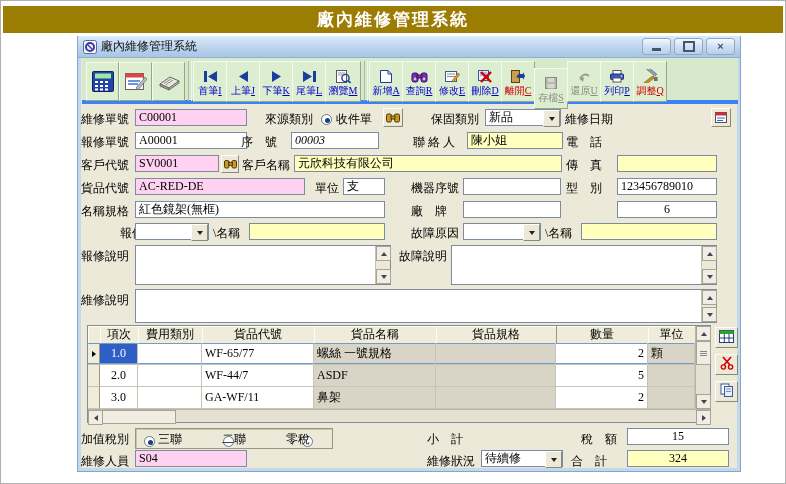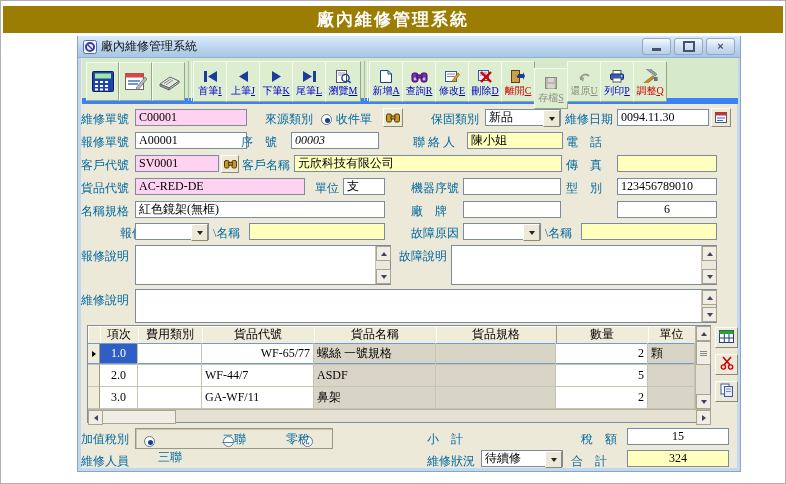--- a/index.html
+++ b/index.html
@@ -16,31 +16,31 @@
   #titlebar{left:0;top:0;width:100%;height:22px;
     background:linear-gradient(#dcecfb,#b9d2ec 60%,#a8c6e6);
     border-bottom:1px solid #93afcc;display:flex;align-items:center;padding:0 5px;box-sizing:border-box;}
   #title-text{font-size:12px;color:#111;margin-left:4px;flex:1;white-space:nowrap;overflow:hidden;}
   .winbtn{width:27px;height:15px;margin-left:3px;border:1px solid #8fa9c6;border-radius:3px;
     background:linear-gradient(#f4f9ff,#cfe0f2 50%,#b8cfe8);display:flex;align-items:center;justify-content:center;cursor:default;}
   .g-min{width:9px;height:3px;background:#44546a;margin-top:6px;}
   .g-max{width:8px;height:7px;border:2px solid #44546a;}
   .g-cls{font-family:"Liberation Sans",sans-serif;font-size:11px;font-weight:bold;color:#44546a;line-height:1;}
   
-  #toolbar{left:4px;top:22px;width:656px;height:46px;background:#d7e9cb;border-bottom:6px solid #3b82f6;}
+  #toolbar{left:4px;top:22px;width:656px;height:46px;background:#d7e9cb;border-bottom:4px solid #3b82f6;}
   .tbtn{position:absolute;top:3px;height:39px;border:1px solid;border-color:#f3faef #93a887 #93a887 #f3faef;
     background:#dcedd0;display:flex;flex-direction:column;align-items:center;justify-content:center;cursor:default;}
   .tbtn.big{height:37px;top:4px;}
   .tlabel{font-size:10px;line-height:11px;white-space:nowrap;}
   .hk{text-decoration:underline;}
   .c-blue{color:#0000c8;} .c-red{color:#d00000;} .c-gray{color:#8e8e7e;}
   .tsep{position:absolute;top:3px;width:2px;height:40px;border-left:1px solid #aabf9d;border-right:1px solid #eef6e8;}
   .ticon{height:17px;display:flex;align-items:center;}
   
-  .lbl{font-size:12px;color:#0369a1;white-space:nowrap;}
+  .lbl{font-size:12px;color:#000000;white-space:nowrap;}
   .fld{height:17px;border:1px solid #7b8ba2;background:#fff;font:12px "Liberation Serif","DejaVu Serif",serif;
     padding:0 3px;color:#000;outline:none;}
   input.fld{margin:0;}
   .pink{background:#ffd2f2;} .yellow{background:#ffffbe;}
   .center{text-align:center;}
   .ddwrap{height:17px;border:1px solid #7b8ba2;background:#fff;font-size:12px;padding:0 18px 0 3px;line-height:15px;position:absolute;}
   .ddbtn{position:absolute;right:0;top:0;width:15px;height:15px;background:#ece9d8;
     border:1px solid;border-color:#fff #8a8a76 #8a8a76 #fff;display:flex;align-items:center;justify-content:center;}
   .tri-d{width:0;height:0;border-left:3px solid transparent;border-right:3px solid transparent;border-top:4px solid #222;}
   .tri-u{width:0;height:0;border-left:3px solid transparent;border-right:3px solid transparent;border-bottom:4px solid #445;}
@@ -310,21 +310,20 @@
         </svg></span>
   </div>
   <div class="abs lbl" style="left:430px;top:110px;">保固類別</div>
   <div class="abs ddwrap" style="left:484px;top:108px;width:76px;">
     <span>新品</span>
     <span class="ddbtn">
         <span class="tri-d"></span>
       </span>
   </div>
   <div class="abs lbl" style="left:564px;top:110px;">維修日期</div>
-  <input class="abs fld" style="left: 616px; top: 108px; width: 92px;" value="0094.11.30">
   <div class="abs sqbtn" style="left:710px;top:107px;width:20px;height:19px;">
     <span><svg width="12" height="12">
           <rect x="0.5" y="1.5" width="11" height="10" fill="#fff" stroke="#555"></rect>
           <rect x="0.5" y="1.5" width="11" height="3" fill="#d03030"></rect>
           <line x1="2" y1="7" x2="10" y2="7" stroke="#36c"></line>
           <line x1="2" y1="9.5" x2="8" y2="9.5" stroke="#36c"></line>
         </svg></span>
   </div>
 
   
@@ -438,21 +437,21 @@
     <div class="gh" style="left:468px;width:92px;">數量</div>
     <div class="gh" style="left:348px;width:120px;">貨品規格</div>
     <div class="gh" style="left:560px;width:47px;">單位</div>
 
     <div class="rowsel">
       <div class="gc mk" style="left:0;top:17px;width:12px;display:flex;align-items:center;justify-content:center;">
           <span class="tri-r" style="border-left-color:#000;"></span>
         </div>
       <div class="gc cur" style="left:12px;top:17px;width:38px;">1.0</div>
       <div class="gc" style="left:50px;top:17px;width:64px;"></div>
-      <div class="gc" style="left:114px;top:17px;width:112px;text-align:right;">WF-65/77</div>
+      <div class="gc" style="left:114px;top:17px;width:112px;">WF-65/77</div>
       <div class="gc gray" style="left:226px;top:17px;width:122px;">螺絲 一號規格</div>
       <div class="gc gray" style="left:348px;top:17px;width:120px;"></div>
       <div class="gc num" style="left:468px;top:17px;width:92px;">2</div>
       <div class="gc gray" style="left:560px;top:17px;width:47px;">顆</div>
     </div>
 
     <div>
       <div class="gc mk" style="left:0;top:39px;width:12px;"></div>
       <div class="gc cen" style="left:12px;top:39px;width:38px;">2.0</div>
       <div class="gc" style="left:50px;top:39px;width:64px;"></div>
@@ -523,31 +522,32 @@
           <rect x="4.5" y="3.5" width="8" height="10" fill="#e8ecff" stroke="#3a5a9a"></rect>
           <line x1="6" y1="6" x2="11" y2="6" stroke="#88a"></line>
           <line x1="6" y1="8.5" x2="11" y2="8.5" stroke="#88a"></line>
         </svg></span>
   </div>
 
   
   <div class="abs lbl" style="left:80px;top:430px;">加值稅別</div>
   <div class="abs" style="left:134px;top:427px;width:198px;height:21px;border:1px solid #9a9684;background:#ece9d8;box-shadow:inset 1px 1px 0 #c8c4b4;">
     <span class="abs radio on" style="left:8px;top:4px;"></span>
-    <span class="abs lbl" style="left:22px;top:20px;font-family:Liberation Mono, monospace;">三聯</span>
+    <span class="abs lbl" style="left:22px;top:2px;font-family:Liberation Mono, monospace;">三聯</span>
     <span class="abs radio" style="left:72px;top:4px;"></span>
     <span class="abs lbl" style="left:86px;top:2px;">二聯</span>
     <span class="abs radio" style="left:136px;top:4px;"></span>
     <span class="abs lbl" style="left:150px;top:2px;">零稅</span>
   </div>
   <div class="abs lbl" style="left:426px;top:430px;">小　計</div>
   <div class="abs lbl" style="left:580px;top:430px;">稅　額</div>
   <input class="abs fld center" style="left: 626px; top: 427px; width: 102px;" value="15">
 
   <div class="abs lbl" style="left:80px;top:452px;">維修人員</div>
+  <input class="abs fld pink" style="left: 134px; top: 449px; width: 112px;" value="S04">
   <div class="abs lbl" style="left:426px;top:452px;">維修狀況</div>
   <div class="abs ddwrap" style="left:480px;top:449px;width:82px;">
     <span>待續修</span>
     <span class="ddbtn">
         <span class="tri-d"></span>
       </span>
   </div>
   <div class="abs lbl" style="left:570px;top:452px;">合　計</div>
   <input class="abs fld yellow center" style="left: 626px; top: 449px; width: 102px;" value="324">
 

